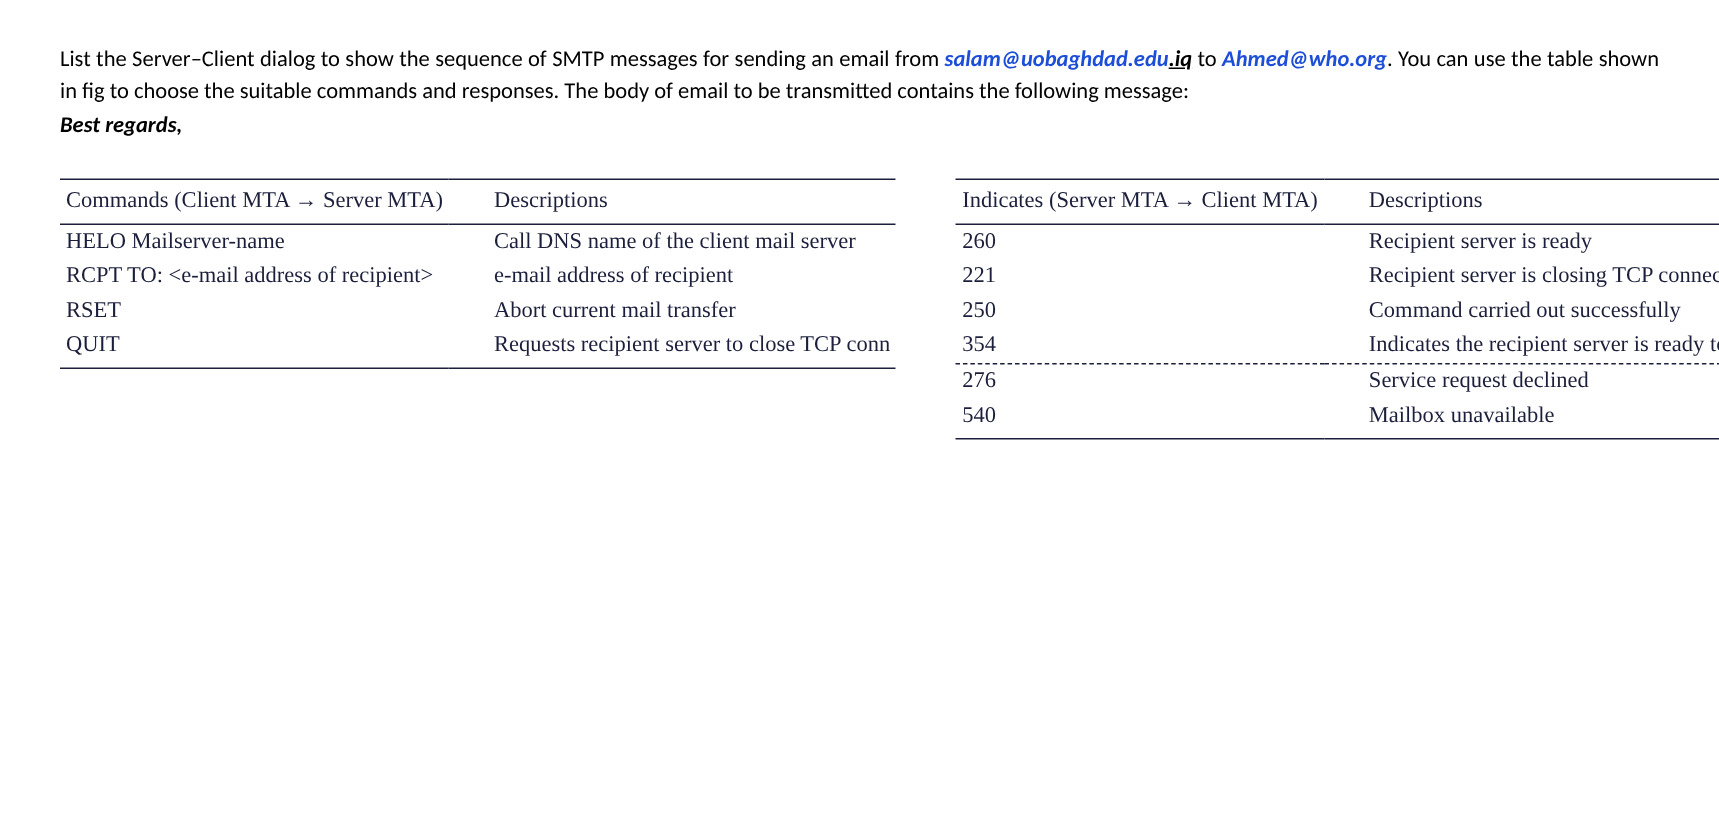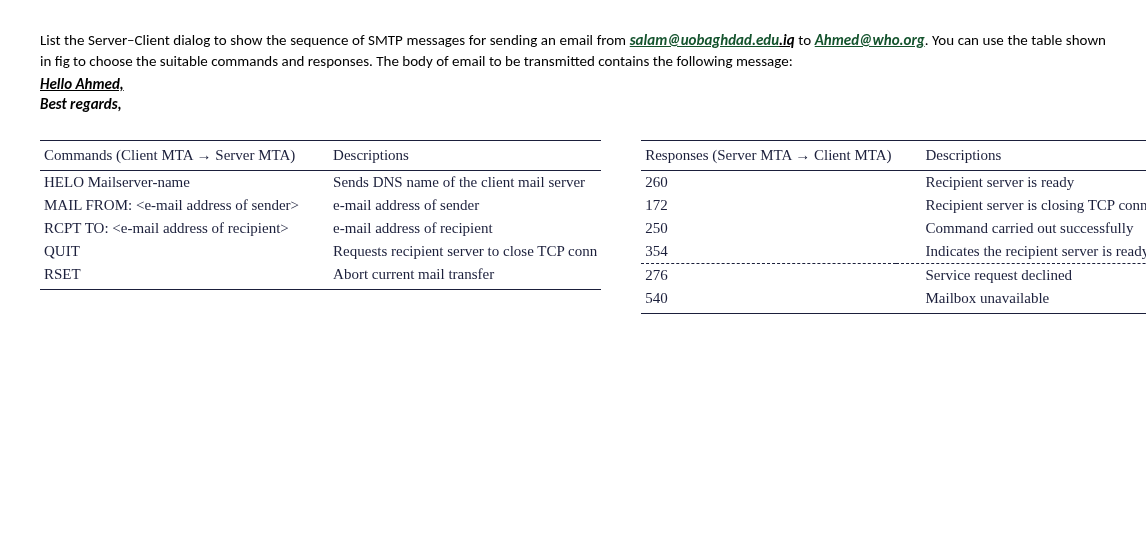--- a/index.html
+++ b/index.html
@@ -11,22 +11,21 @@
     width: 1146px;
     box-sizing: border-box;
     background: #fff;
   }
   .intro {
     text-align: justify;
     line-height: 1.4;
     margin-bottom: 2px;
   }
   .intro .link {
-    color: #14532d;
-    text-decoration: underline;
+    color: #1d4ed8;
     font-style: italic;
     font-weight: bold;
   }
   .intro .iq {
     font-style: italic;
     font-weight: bold;
     text-decoration: underline;
     margin-top: 36px;
   }
   .bodytext {
@@ -76,74 +75,69 @@
   }
 </style>
 </head>
 <body>
 
 <div class="intro">
   <span>List the Server–Client dialog to show the sequence of SMTP messages for sending an email from </span><span class="link">salam@uobaghdad.edu</span><span class="iq">.iq</span><span> to </span><span class="link">Ahmed@who.org</span><span>. You can use the table shown in fig to choose the suitable commands and responses. The body of email to be transmitted contains the following message:</span>
 </div>
 
 <div class="bodytext">
-  <div class="u">Hello Ahmed,</div>
   <div>Best regards,</div>
 </div>
 
 <div class="tables">
 
   <div class="tbl">
     <table>
       <thead>
         <tr>
           <th>Commands (Client MTA → Server MTA)</th>
           <th class="desc">Descriptions</th>
         </tr>
       </thead>
       <tbody>
         <tr>
             <td>HELO Mailserver-name</td>
-            <td class="desc">Sends DNS name of the client mail server</td>
-          </tr>
-        <tr>
-            <td>MAIL FROM: &lt;e-mail address of sender&gt;</td>
-            <td class="desc">e-mail address of sender</td>
+            <td class="desc">Call DNS name of the client mail server</td>
           </tr>
         <tr>
             <td>RCPT TO: &lt;e-mail address of recipient&gt;</td>
             <td class="desc">e-mail address of recipient</td>
           </tr>
         <tr>
+            <td>RSET</td>
+            <td class="desc">Abort current mail transfer</td>
+          </tr>
+        <tr>
             <td>QUIT</td>
             <td class="desc">Requests recipient server to close TCP conn</td>
-          </tr>
-        <tr>
-            <td>RSET</td>
-            <td class="desc">Abort current mail transfer</td>
           </tr>
       </tbody>
     </table>
   </div>
 
   <div class="tbl">
     <table>
       <thead>
         <tr>
-          <th>Responses (Server MTA → Client MTA)</th>
+          <th>Indicates (Server MTA → Client MTA)</th>
           <th class="desc">Descriptions</th>
         </tr>
       </thead>
       <tbody>
         <tr>
             <td>260</td>
             <td class="desc">Recipient server is ready</td>
           </tr>
         <tr>
-            <td>172</td>
+            <td>221</td>
             <td class="desc">Recipient server is closing TCP connection</td>
           </tr>
         <tr>
             <td>250</td>
             <td class="desc">Command carried out successfully</td>
           </tr>
         <tr class="dashed">
             <td>354</td>
             <td class="desc">Indicates the recipient server is ready to receive</td>
           </tr>

